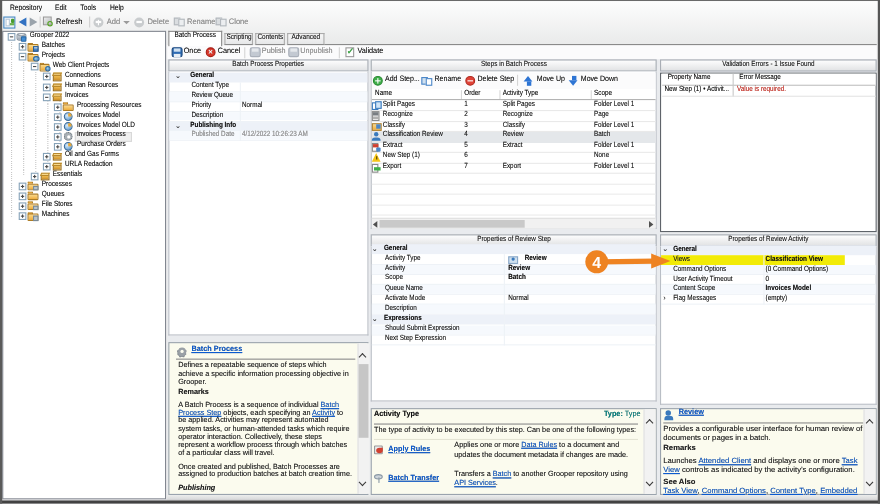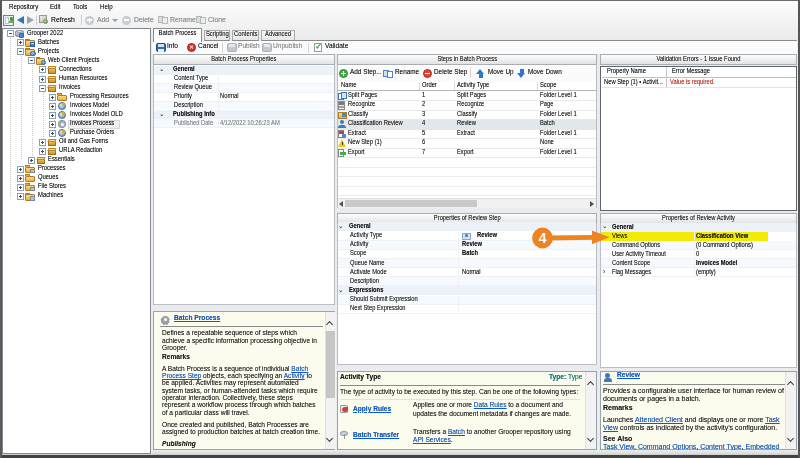--- a/index.html
+++ b/index.html
@@ -173,21 +173,21 @@
 <div class="abs" style="left:232px; top:30px; width:27px; height:11px; background:linear-gradient(#f7f7f7,#e6e7e8); border:1px solid #ababab; border-bottom:1px solid #8a8a8a;"></div>
 <div class="tc" style="left:232px; top:30.262999999999998px; width:27px; text-align:center; font-size:6.9px; color:#222; font-weight:normal; transform:scaleX(0.85); ">Contents</div>
 <div class="abs" style="left:261px; top:30px; width:34px; height:11px; background:linear-gradient(#f7f7f7,#e6e7e8); border:1px solid #ababab; border-bottom:1px solid #8a8a8a;"></div>
 <div class="tc" style="left:261px; top:30.262999999999998px; width:34px; text-align:center; font-size:6.9px; color:#222; font-weight:normal; transform:scaleX(0.85); ">Advanced</div>
 <div class="abs" style="left:295px; top:40px; width:502px; height:1px; background:#8a8a8a;"></div>
 <div class="abs" style="left:153px; top:28px; width:49px; height:13.5px; background:#fff; border:1px solid #8a8a8a; border-bottom:none;"></div>
 <div class="tc" style="left:153px; top:29.463px; width:49px; text-align:center; font-size:6.9px; color:#111; font-weight:normal; transform:scaleX(0.85); ">Batch Process</div>
 <div class="abs" style="left:156px; top:43px; width:9.5px; height:9px; background:#2f6cb4; border-radius:2px; border:0.5px solid #1d4a80;"></div>
 <div class="abs" style="left:158px; top:43.5px; width:5.5px; height:3px; background:#cfe0f0;"></div>
 <div class="abs" style="left:158px; top:48.5px; width:5.5px; height:3.5px; background:#e8eef5;"></div>
-<div class="t" style="left:167px; top:42.317px; font-size:7.1px; color:#151515; font-weight:normal; transform:scaleX(0.93); ">Info</div>
+<div class="t" style="left:167px; top:42.317px; font-size:7.1px; color:#151515; font-weight:normal; transform:scaleX(0.93); ">Once</div>
 <div class="abs" style="left:187px; top:43px; width:9px; height:9px; background:#d8372a; border-radius:50%; border:0.5px solid #a82018;"></div>
 <div class="tc" style="left:187px; top:43.585px; width:9px; text-align:center; font-size:5.5px; color:#fff; font-weight:bold;  ">✕</div>
 <div class="t" style="left:198px; top:42.317px; font-size:7.1px; color:#151515; font-weight:normal; transform:scaleX(0.93); ">Cancel</div>
 <div class="abs" style="left:222px; top:43px; width:1px; height:10px; background:#d5d5d5;"></div>
 <div class="abs" style="left:227px; top:43px; width:9.5px; height:9px; background:#c3c9d2; border-radius:2px; border:0.5px solid #aab0ba;"></div>
 <div class="abs" style="left:229px; top:43.5px; width:5.5px; height:3px; background:#e5e8ec;"></div>
 <div class="t" style="left:238px; top:42.317px; font-size:7.1px; color:#9b9b9b; font-weight:normal; transform:scaleX(0.93); ">Publish</div>
 <div class="abs" style="left:262px; top:43px; width:9.5px; height:9px; background:#c3c9d2; border-radius:2px; border:0.5px solid #aab0ba;"></div>
 <div class="abs" style="left:264px; top:43.5px; width:5.5px; height:3px; background:#e5e8ec;"></div>
 <div class="t" style="left:273px; top:42.317px; font-size:7.1px; color:#9b9b9b; font-weight:normal; transform:scaleX(0.93); ">Unpublish</div>

